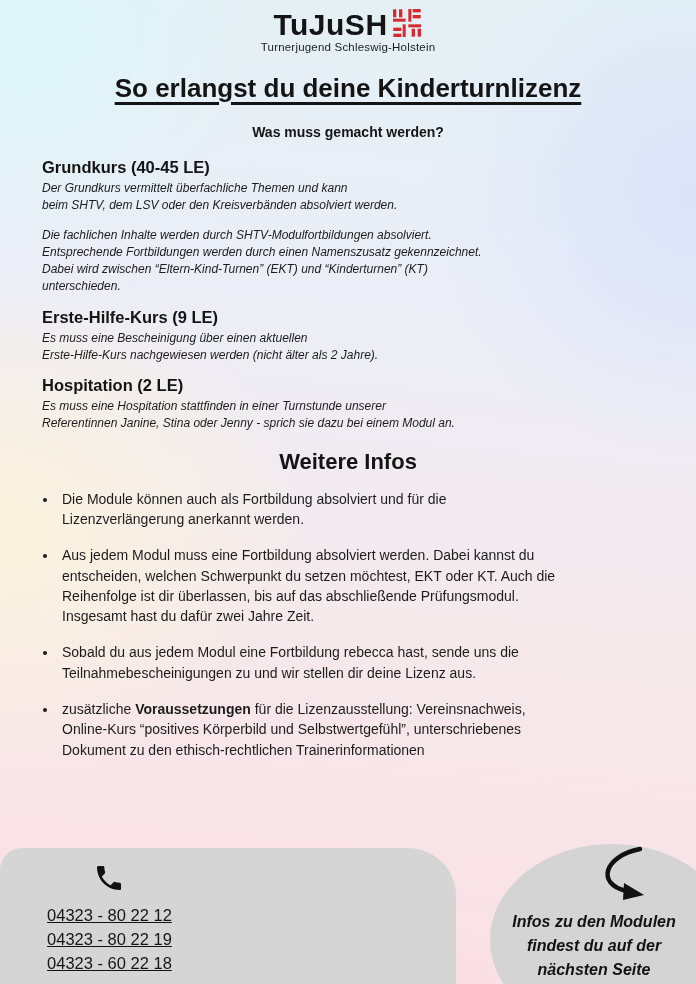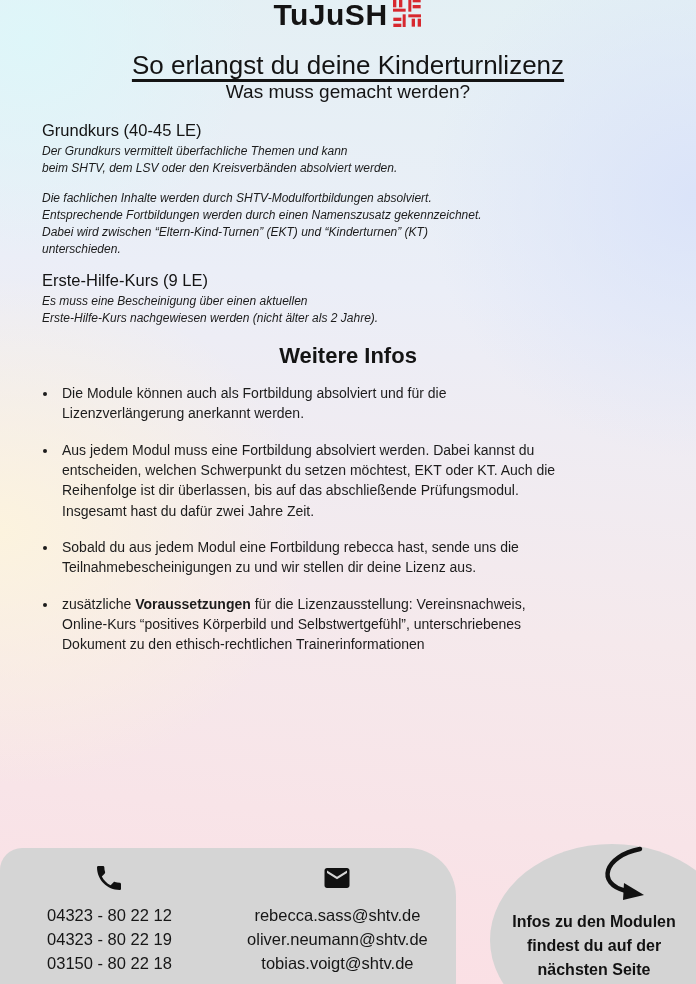--- a/index.html
+++ b/index.html
@@ -8,64 +8,64 @@
     width:696px;height:984px;
     overflow:hidden;
     font-family:"Liberation Sans","DejaVu Sans",sans-serif;
     color:#141414;
     background:
       radial-gradient(46% 32% at 4% 4%, rgba(222,246,249,1) 0%, rgba(222,246,249,0) 70%),
       radial-gradient(55% 38% at 100% 20%, rgba(218,227,249,0.95) 0%, rgba(218,227,249,0) 70%),
       radial-gradient(62% 36% at 0% 54%, rgba(252,243,222,1) 0%, rgba(252,243,222,0) 72%),
       linear-gradient(185deg,#e3f0f4 0%,#ebeef7 30%,#f5e9ec 62%,#fbdfe4 100%);
   }
-  .logo-block{text-align:center;}
+  .logo-block{padding-top:10px;text-align:center;}
   .logo-row{display:flex;align-items:center;justify-content:center;gap:3px;}
   .brand{font-size:30px;font-weight:700;letter-spacing:.5px;line-height:1;}
   .logo-mark{width:32px;height:32px;margin-top:-4px;}
   .tagline{font-size:11.5px;color:#1d1d1d;margin-top:1px;letter-spacing:.2px;}
   .page-title{
     margin-top:20px;text-align:center;
-    font-size:26px;font-weight:400;
+    font-size:26px;font-weight:700;
     text-decoration:underline;text-decoration-thickness:2.5px;text-underline-offset:5px;
   }
-  .subtitle{text-align:center;font-size:19px;font-weight:400;}
+  .subtitle{margin-top:20px;text-align:center;font-size:14px;font-weight:700;}
   .sections{padding:6px 42px 0 42px;}
   .section{margin-top:12px;}
-  .section-heading{font-size:16.5px;font-weight:400;margin-bottom:3px;}
+  .section-heading{font-size:16.5px;font-weight:700;margin-bottom:3px;}
   .section-body{
     font-size:12px;font-style:italic;line-height:1.44;
     white-space:pre-line;color:#1c1c1c;
   }
   .infos-heading{margin-top:16px;text-align:center;font-size:22px;font-weight:700;}
   .info-list{
     margin:14px 0 0 0;padding:0 38px 0 58px;list-style:disc outside;
   }
   .info-list li{
     font-size:14px;line-height:1.45;margin-bottom:16px;
     white-space:pre-line;color:#1c1c1c;padding-left:4px;
   }
   .contact-panel{
     position:absolute;left:0;bottom:0;width:456px;height:136px;
     background:#d5d5d5;border-radius:22px 48px 0 0;
     display:flex;align-items:flex-start;padding-top:12px;box-sizing:border-box;
   }
-  .contact-col{display:flex;flex-direction:column;align-items:center;}
+  .contact-col{display:flex;flex-direction:column;align-items:center;text-decoration:underline;}
   .contact-col.phones{width:48%;}
   .contact-col.emails{width:52%;}
   .contact-icon{height:36px;display:flex;align-items:center;justify-content:center;margin-bottom:8px;}
   .contact-line{font-size:16.5px;line-height:1.45;color:#161616;}
   .next-page-bubble{
     position:absolute;width:244px;height:192px;right:-38px;bottom:-52px;
     background:#d4d4d4;border-radius:50%;
   }
   .curved-arrow{position:absolute;left:92px;top:2px;}
   .bubble-text{
     position:absolute;left:4px;top:66px;width:200px;
-    text-align:center;font-size:16px;font-weight:700;
+    text-align:center;font-size:16px;font-weight:700;font-style:italic;
     line-height:1.5;white-space:pre-line;color:#121212;
   }
 </style>
 </head>
 <body>
 
 <div class="page">
 
   <div class="logo-block">
     <div class="logo-row">
@@ -76,20 +76,21 @@
             <rect x="26" y="3" width="4.5" height="19"></rect>
             <rect x="32.5" y="3" width="12" height="5"></rect>
             <rect x="32.5" y="12" width="12" height="5"></rect>
           </g>
           <use href="#lq" transform="rotate(90 24 24)"></use>
           <use href="#lq" transform="rotate(180 24 24)"></use>
           <use href="#lq" transform="rotate(270 24 24)"></use>
         </g>
       </svg>
     </div>
+    <div class="tagline">Turnerjugend Schleswig-Holstein</div>
   </div>
 
   <div class="page-title">So erlangst du deine Kinderturnlizenz</div>
   <div class="subtitle">Was muss gemacht werden?</div>
 
   <div class="sections">
     <div class="section">
       <div class="section-heading">Grundkurs (40-45 LE)</div>
       <div class="section-body">Der Grundkurs vermittelt überfachliche Themen und kann
 beim SHTV, dem LSV oder den Kreisverbänden absolviert werden.</div>
@@ -97,20 +98,25 @@
     <div class="section">
       <div class="section-body">Die fachlichen Inhalte werden durch SHTV-Modulfortbildungen absolviert.
 Entsprechende Fortbildungen werden durch einen Namenszusatz gekennzeichnet.
 Dabei wird zwischen “Eltern-Kind-Turnen” (EKT) und “Kinderturnen” (KT)
 unterschieden.</div>
     </div>
     <div class="section">
       <div class="section-heading">Erste-Hilfe-Kurs (9 LE)</div>
       <div class="section-body">Es muss eine Bescheinigung über einen aktuellen
 Erste-Hilfe-Kurs nachgewiesen werden (nicht älter als 2 Jahre).</div>
+    </div>
+    <div class="section">
+      <div class="section-heading">Hospitation (2 LE)</div>
+      <div class="section-body">Es muss eine Hospitation stattfinden in einer Turnstunde unserer
+Referentinnen Janine, Stina oder Jenny - sprich sie dazu bei einem Modul an.</div>
     </div>
   </div>
 
   <div class="infos-heading">Weitere Infos</div>
   <ul class="info-list">
     <li>Die Module können auch als Fortbildung absolviert und für die
 Lizenzverlängerung anerkannt werden.</li>
     <li>Aus jedem Modul muss eine Fortbildung absolviert werden. Dabei kannst du
 entscheiden, welchen Schwerpunkt du setzen möchtest, EKT oder KT. Auch die
 Reihenfolge ist dir überlassen, bis auf das abschließende Prüfungsmodul.
@@ -124,31 +130,21 @@
 
   <div class="contact-panel">
     <div class="contact-col phones">
       <div class="contact-icon">
         <svg width="32" height="32" viewBox="0 0 24 24" aria-hidden="true">
           <path fill="#111" d="M6.62 10.79c1.44 2.83 3.76 5.14 6.59 6.59l2.2-2.2c.27-.27.67-.36 1.02-.24 1.12.37 2.33.57 3.57.57.55 0 1 .45 1 1V20c0 .55-.45 1-1 1-9.39 0-17-7.61-17-17 0-.55.45-1 1-1h3.5c.55 0 1 .45 1 1 0 1.25.2 2.45.57 3.57.11.35.03.74-.25 1.02l-2.2 2.2z"></path>
         </svg>
       </div>
       <div class="contact-line">04323 - 80 22 12</div>
       <div class="contact-line">04323 - 80 22 19</div>
-      <div class="contact-line">03150 - 80 22 18</div>
-    </div>
-    <div class="contact-col emails">
-      <div class="contact-icon">
-        <svg width="36" height="30" viewBox="0 0 24 24" aria-hidden="true">
-          <path fill="#111" d="M20 4H4c-1.1 0-1.99.9-1.99 2L2 18c0 1.1.9 2 2 2h16c1.1 0 2-.9 2-2V6c0-1.1-.9-2-2-2zm0 4l-8 5-8-5V6l8 5 8-5v2z"></path>
-        </svg>
-      </div>
-      <div class="contact-line">rebecca.sass@shtv.de</div>
-      <div class="contact-line">oliver.neumann@shtv.de</div>
-      <div class="contact-line">tobias.voigt@shtv.de</div>
+      <div class="contact-line">04323 - 60 22 18</div>
     </div>
   </div>
 
   <div class="next-page-bubble">
     <svg class="curved-arrow" width="80" height="60" viewBox="0 0 80 60" aria-hidden="true">
       <path d="M58,3 C22,10 14,38 44,45" fill="none" stroke="#111" stroke-width="4.5" stroke-linecap="round"></path>
       <path d="M62,49 L42,37 L41,54 Z" fill="#111"></path>
     </svg>
     <div class="bubble-text">Infos zu den Modulen
 findest du auf der

